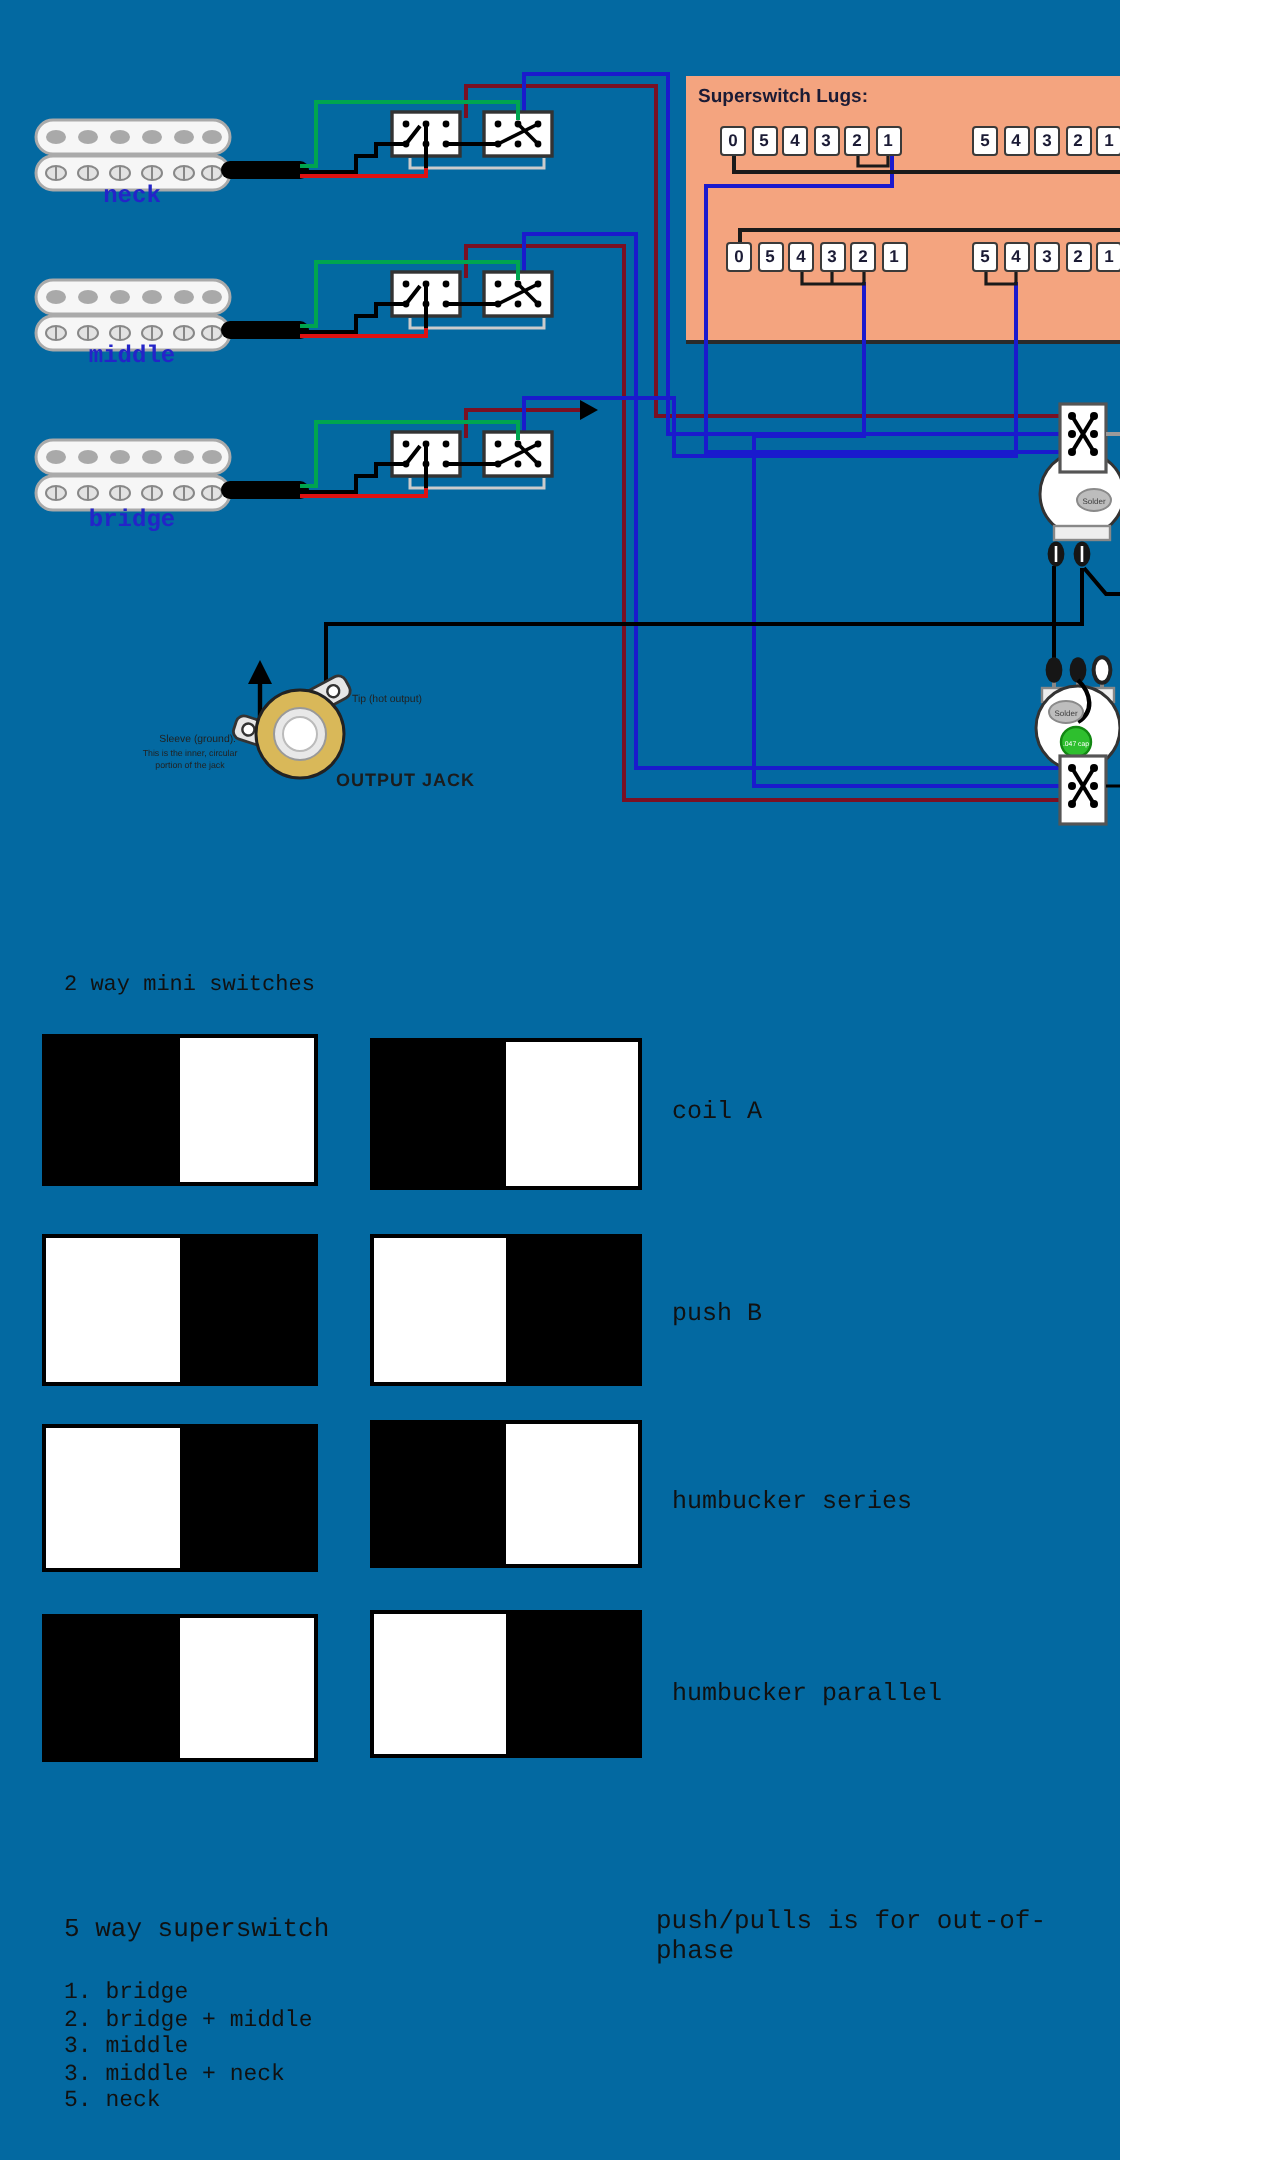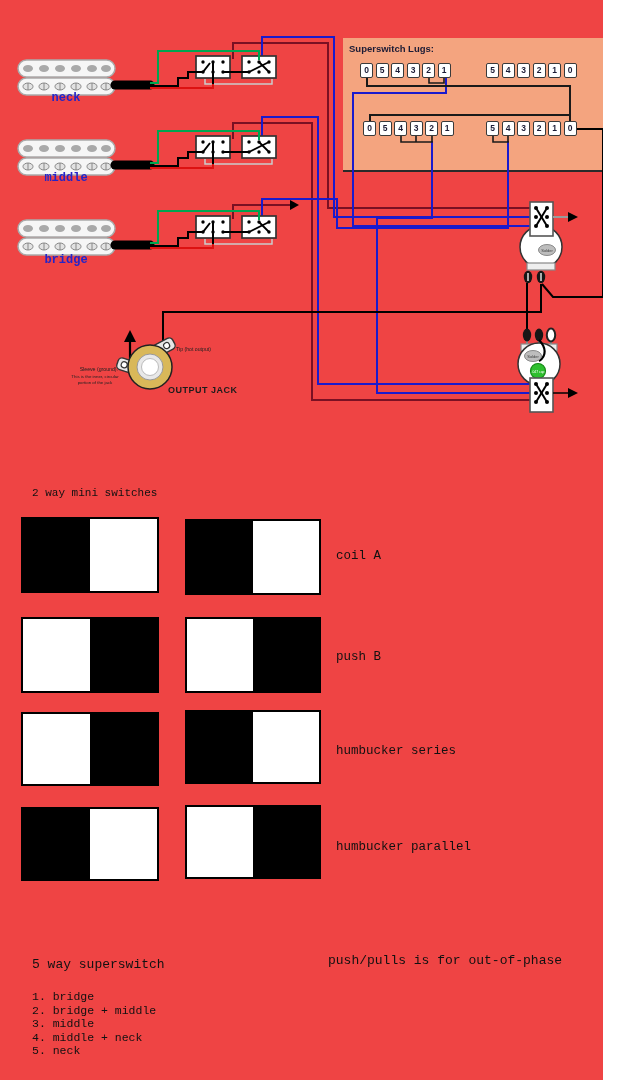--- a/index.html
+++ b/index.html
@@ -1,16 +1,16 @@
 <!DOCTYPE html>
 <html><head>
 <meta charset="utf-8">
 <style>
   html,body{margin:0;padding:0;background:#fff;}
-  .stage{position:relative;width:603px;height:1080px;background:#ef4444;overflow:hidden;
+  .stage{position:relative;width:560px;height:1080px;background:#0369a1;overflow:hidden;
          font-family:"Liberation Mono",monospace;}
   
   .panel{position:absolute;left:343px;top:38px;width:276px;height:134px;
          background:#f4a47f;border-bottom:2px solid #2a2a2a;box-sizing:border-box;}
   .panel-title{position:absolute;left:6px;top:5px;
          font-family:"Liberation Sans",sans-serif;font-weight:bold;font-size:9.5px;color:#1b1b35;}
   .lug-group{position:absolute;display:flex;gap:2.5px;}
   .lug{width:13px;height:15px;background:#fff;border:1.5px solid #3a3a3a;border-radius:2px;
        box-sizing:border-box;font-family:"Liberation Sans",sans-serif;font-weight:bold;
        font-size:8.5px;color:#1b1b35;text-align:center;line-height:12px;}
@@ -403,17 +403,17 @@
       <div class="half r"></div>
   </div>
   <div class="sw-label" style="top:840px;">humbucker parallel</div>
 
   <div class="f-head">5 way superswitch</div>
   <div class="f-note">push/pulls is for out-of-phase</div>
   <div class="f-list">
     <div>1. bridge</div>
     <div>2. bridge + middle</div>
     <div>3. middle</div>
-    <div>4. middle + neck</div>
+    <div>3. middle + neck</div>
     <div>5. neck</div>
   </div>
 
 </div>
 
 </body></html>

